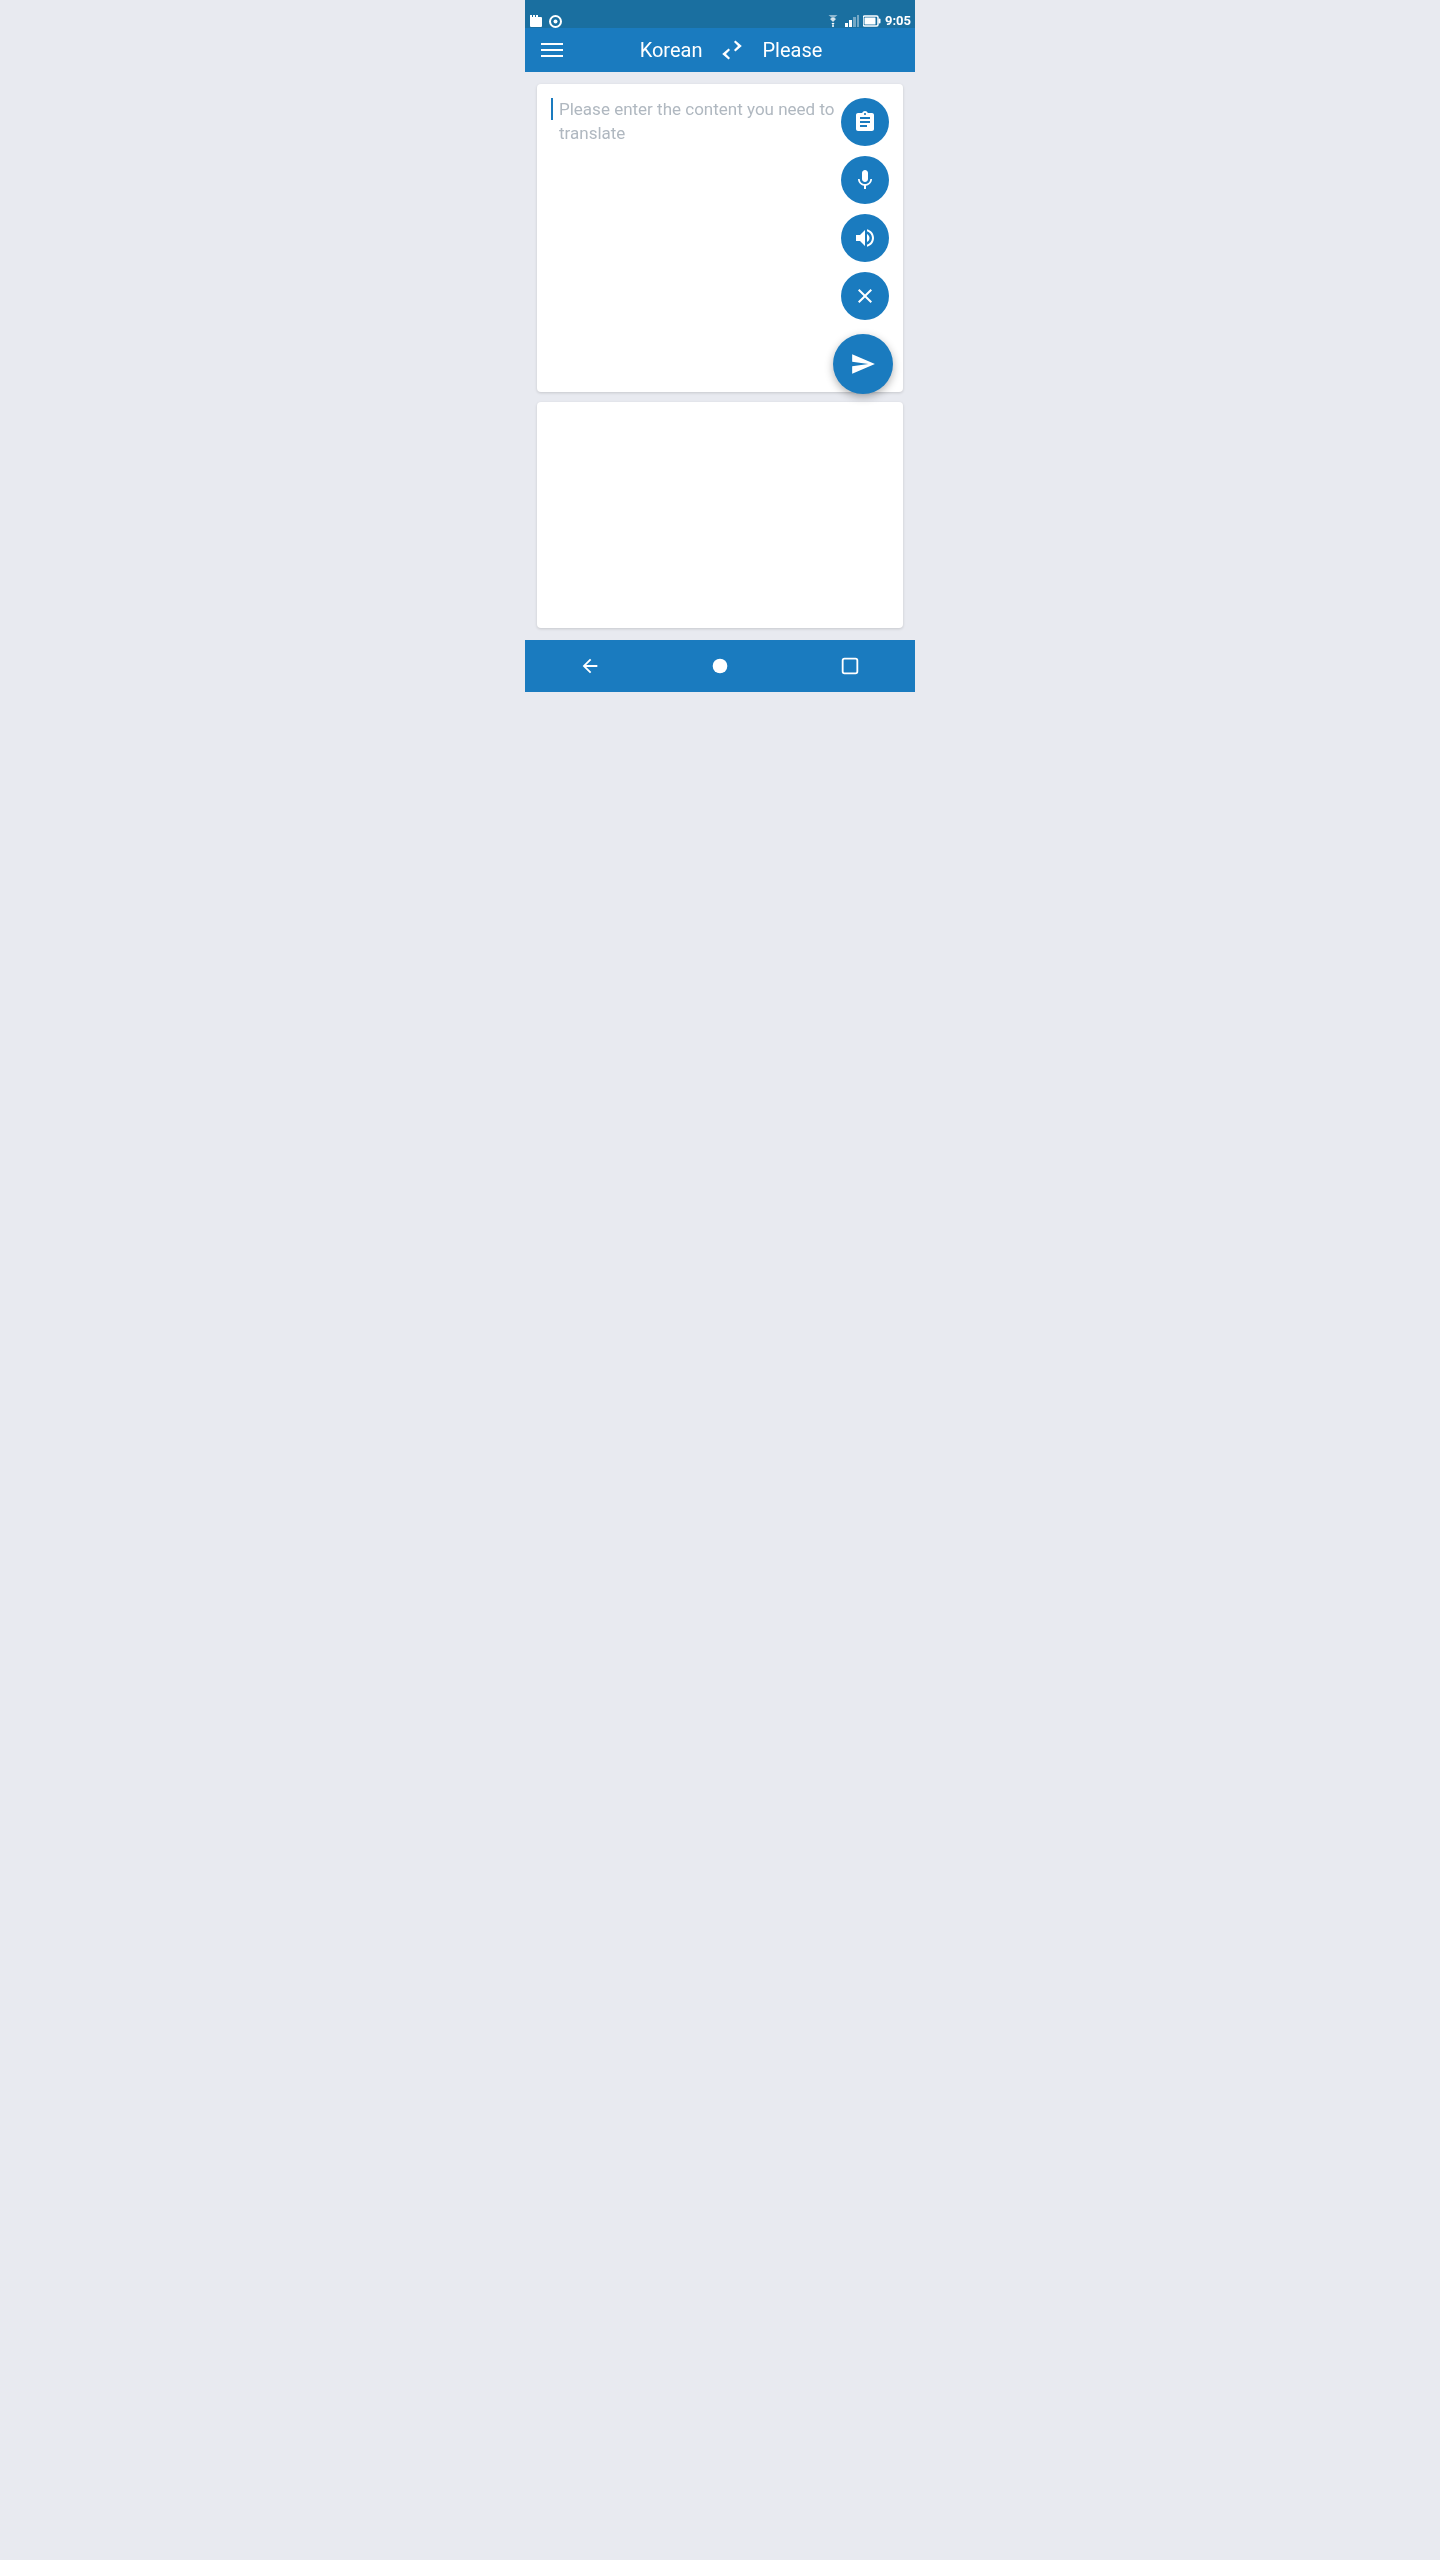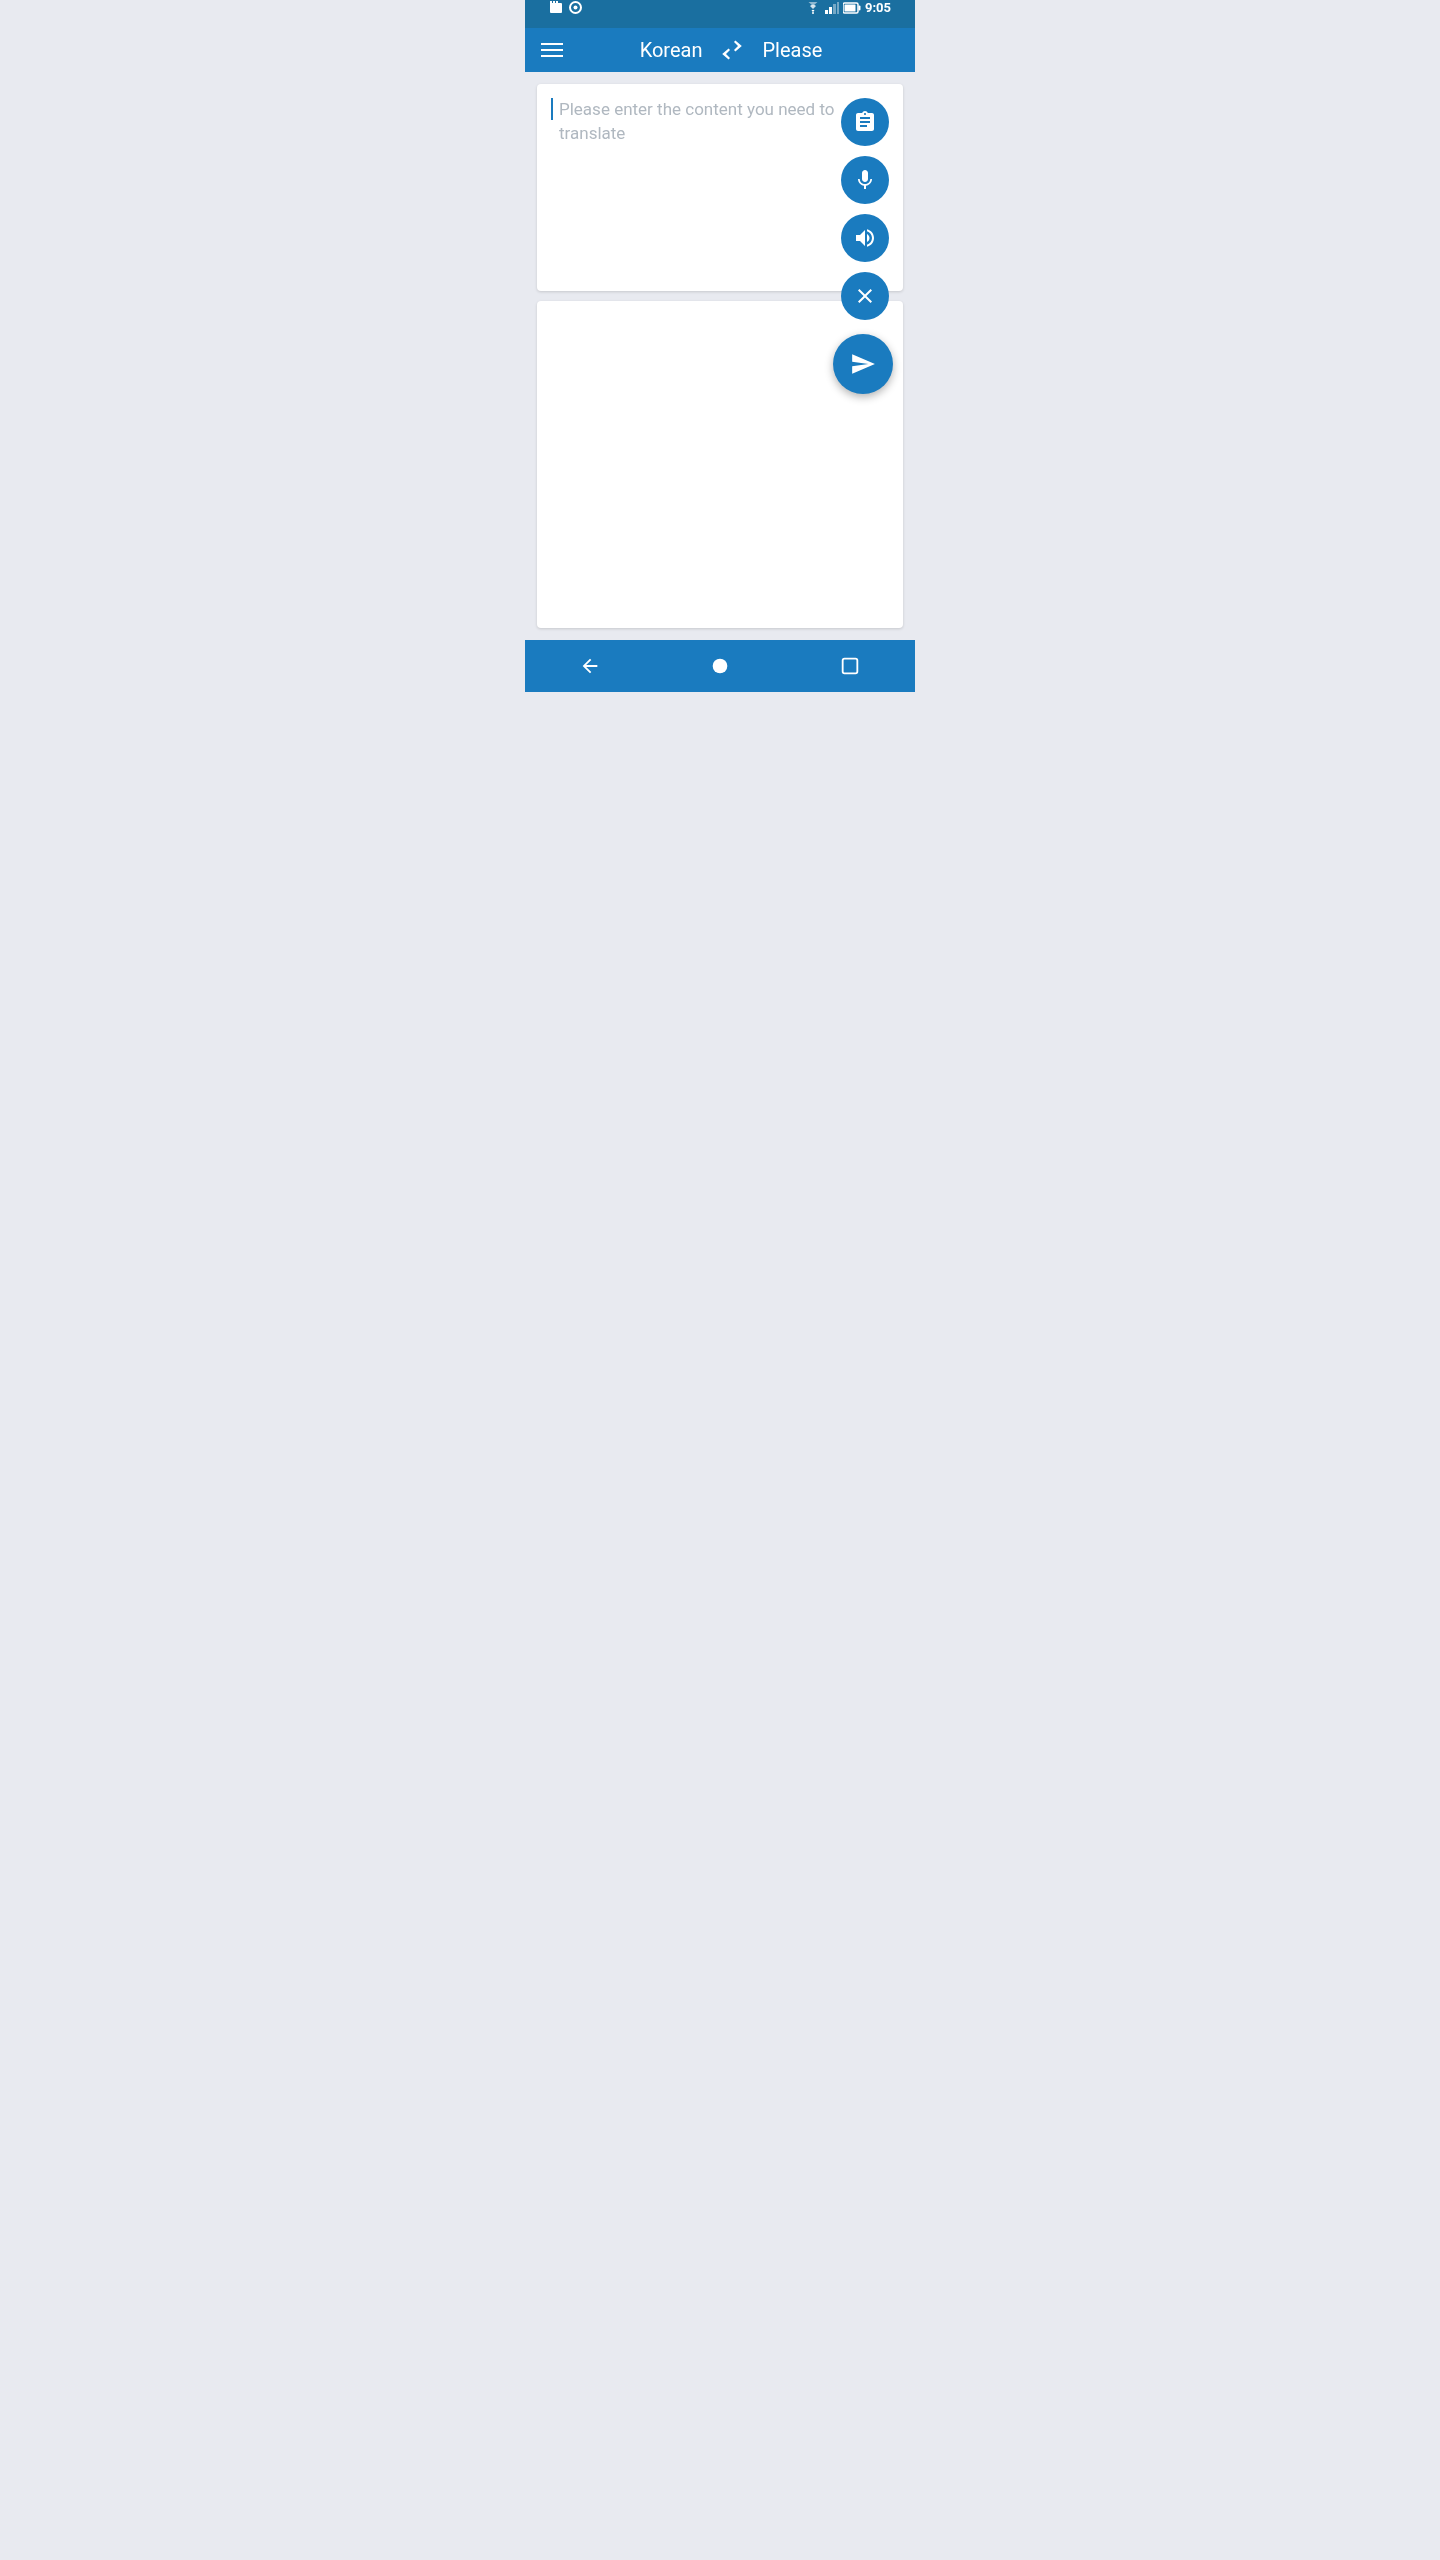--- a/index.html
+++ b/index.html
@@ -19,23 +19,23 @@
       flex-direction: column;
       overflow: hidden;
       position: relative;
     }
 
     
     .status-bar {
       background: #1a6fa0;
       height: 28px;
       display: flex;
-      align-items: flex-start;
+      align-items: flex-end;
       justify-content: space-between;
-      padding: 0 24px;
+      padding: 0 4px;
       flex-shrink: 0;
     }
 
     .status-bar-left {
       display: flex;
       align-items: center;
       gap: 6px;
     }
 
     .status-bar-right {
@@ -109,21 +109,21 @@
       overflow: hidden;
     }
 
     
     .input-panel {
       background: white;
       border-radius: 4px;
       box-shadow: 0 1px 3px rgba(0,0,0,0.15);
       padding: 14px 8px 14px 14px;
       position: relative;
-      height: 207px;
+      height: 308px;
       flex-shrink: 0;
     }
 
     .input-cursor-line {
       position: absolute;
       left: 14px;
       top: 14px;
       width: 2px;
       height: 22px;
       background: #1a7bbf;

